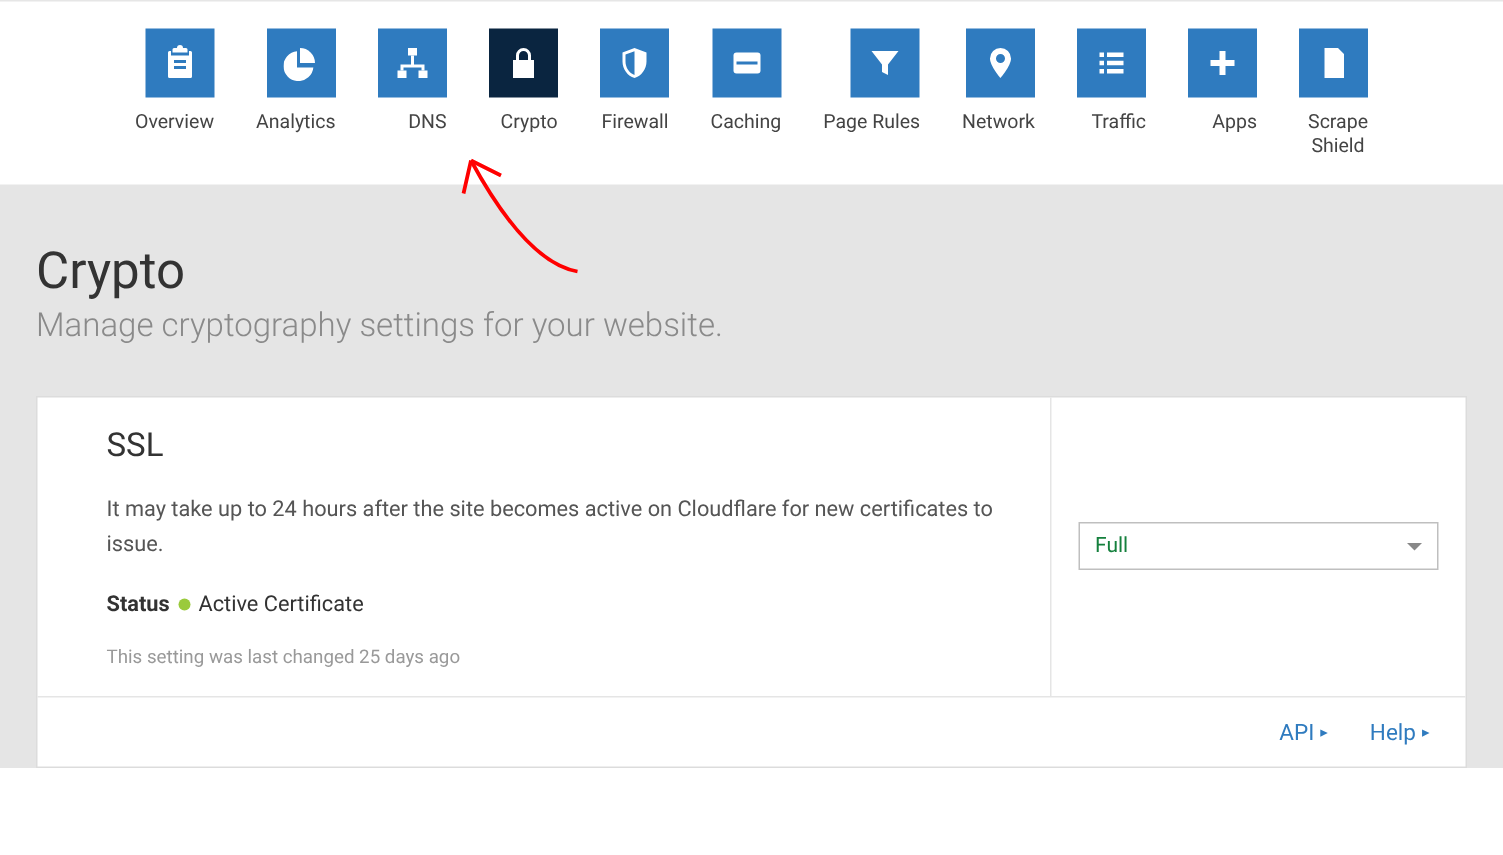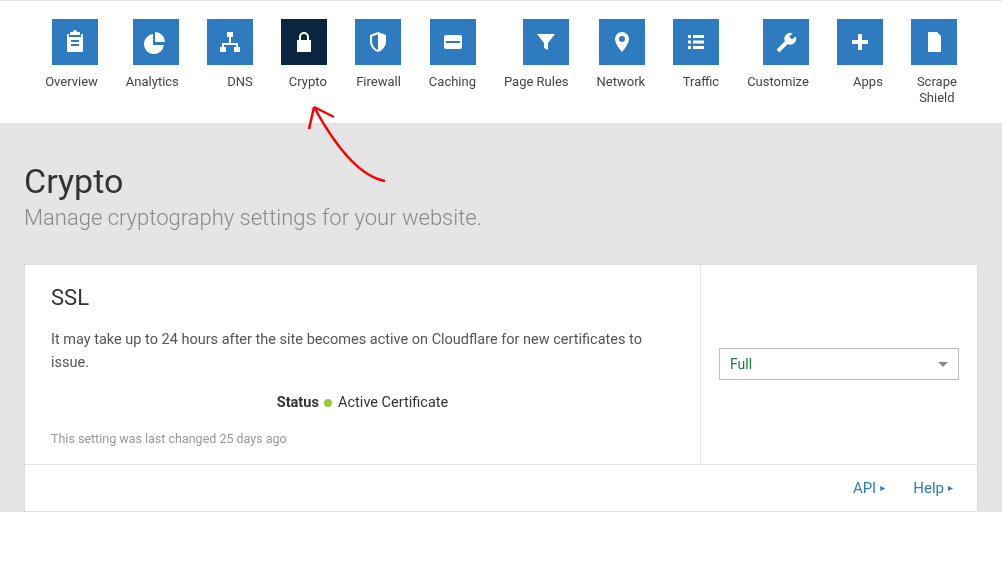--- a/index.html
+++ b/index.html
@@ -71,20 +71,21 @@
       border: 1px solid #dcdcdc;
       position: relative;
     }
     .card-body {
       display: flex;
     }
     .card-left {
       flex: 1;
       padding: 20px 26px 18px 26px;
       border-right: 1px solid #e5e5e5;
+      margin-left: 20px;
     }
     .card-right {
       width: 276px;
       display: flex;
       align-items: center;
       padding: 0 18px;
     }
     .ssl-title {
       font-size: 22px;
       font-weight: 400;
@@ -103,21 +104,20 @@
     .ssl-note {
       font-size: 14.5px;
       color: #555;
       margin-bottom: 20px;
       line-height: 1.6;
     }
     .status-line {
       font-size: 14.5px;
       color: #333;
       margin-bottom: 20px;
-      text-align: center;
     }
     .status-label {
       font-weight: 700;
     }
     .status-dot {
       display: inline-block;
       width: 8px;
       height: 8px;
       border-radius: 50%;
       background: #9aca3c;
@@ -251,28 +251,20 @@
         <svg viewBox="0 0 24 24">
           <rect x="4" y="5" width="3" height="3"></rect>
           <rect x="9" y="5" width="11" height="3"></rect>
           <rect x="4" y="10.5" width="3" height="3"></rect>
           <rect x="9" y="10.5" width="11" height="3"></rect>
           <rect x="4" y="16" width="3" height="3"></rect>
           <rect x="9" y="16" width="11" height="3"></rect>
         </svg>
       </div>
       <div class="nav-label">Traffic</div>
-    </div>
-    <div class="nav-item">
-      <div class="nav-icon-box">
-        <svg viewBox="0 0 24 24">
-          <path d="M21.7 6.3a6 6 0 0 1-8 7.8l-8.3 8.3-2.8-2.8 8.3-8.3a6 6 0 0 1 7.8-8l-3.5 3.5 2.8 2.8 3.7-3.3z"></path>
-        </svg>
-      </div>
-      <div class="nav-label">Customize</div>
     </div>
     <div class="nav-item">
       <div class="nav-icon-box">
         <svg viewBox="0 0 24 24">
           <rect x="10" y="4" width="4" height="16"></rect>
           <rect x="4" y="10" width="16" height="4"></rect>
         </svg>
       </div>
       <div class="nav-label">Apps</div>
     </div>

